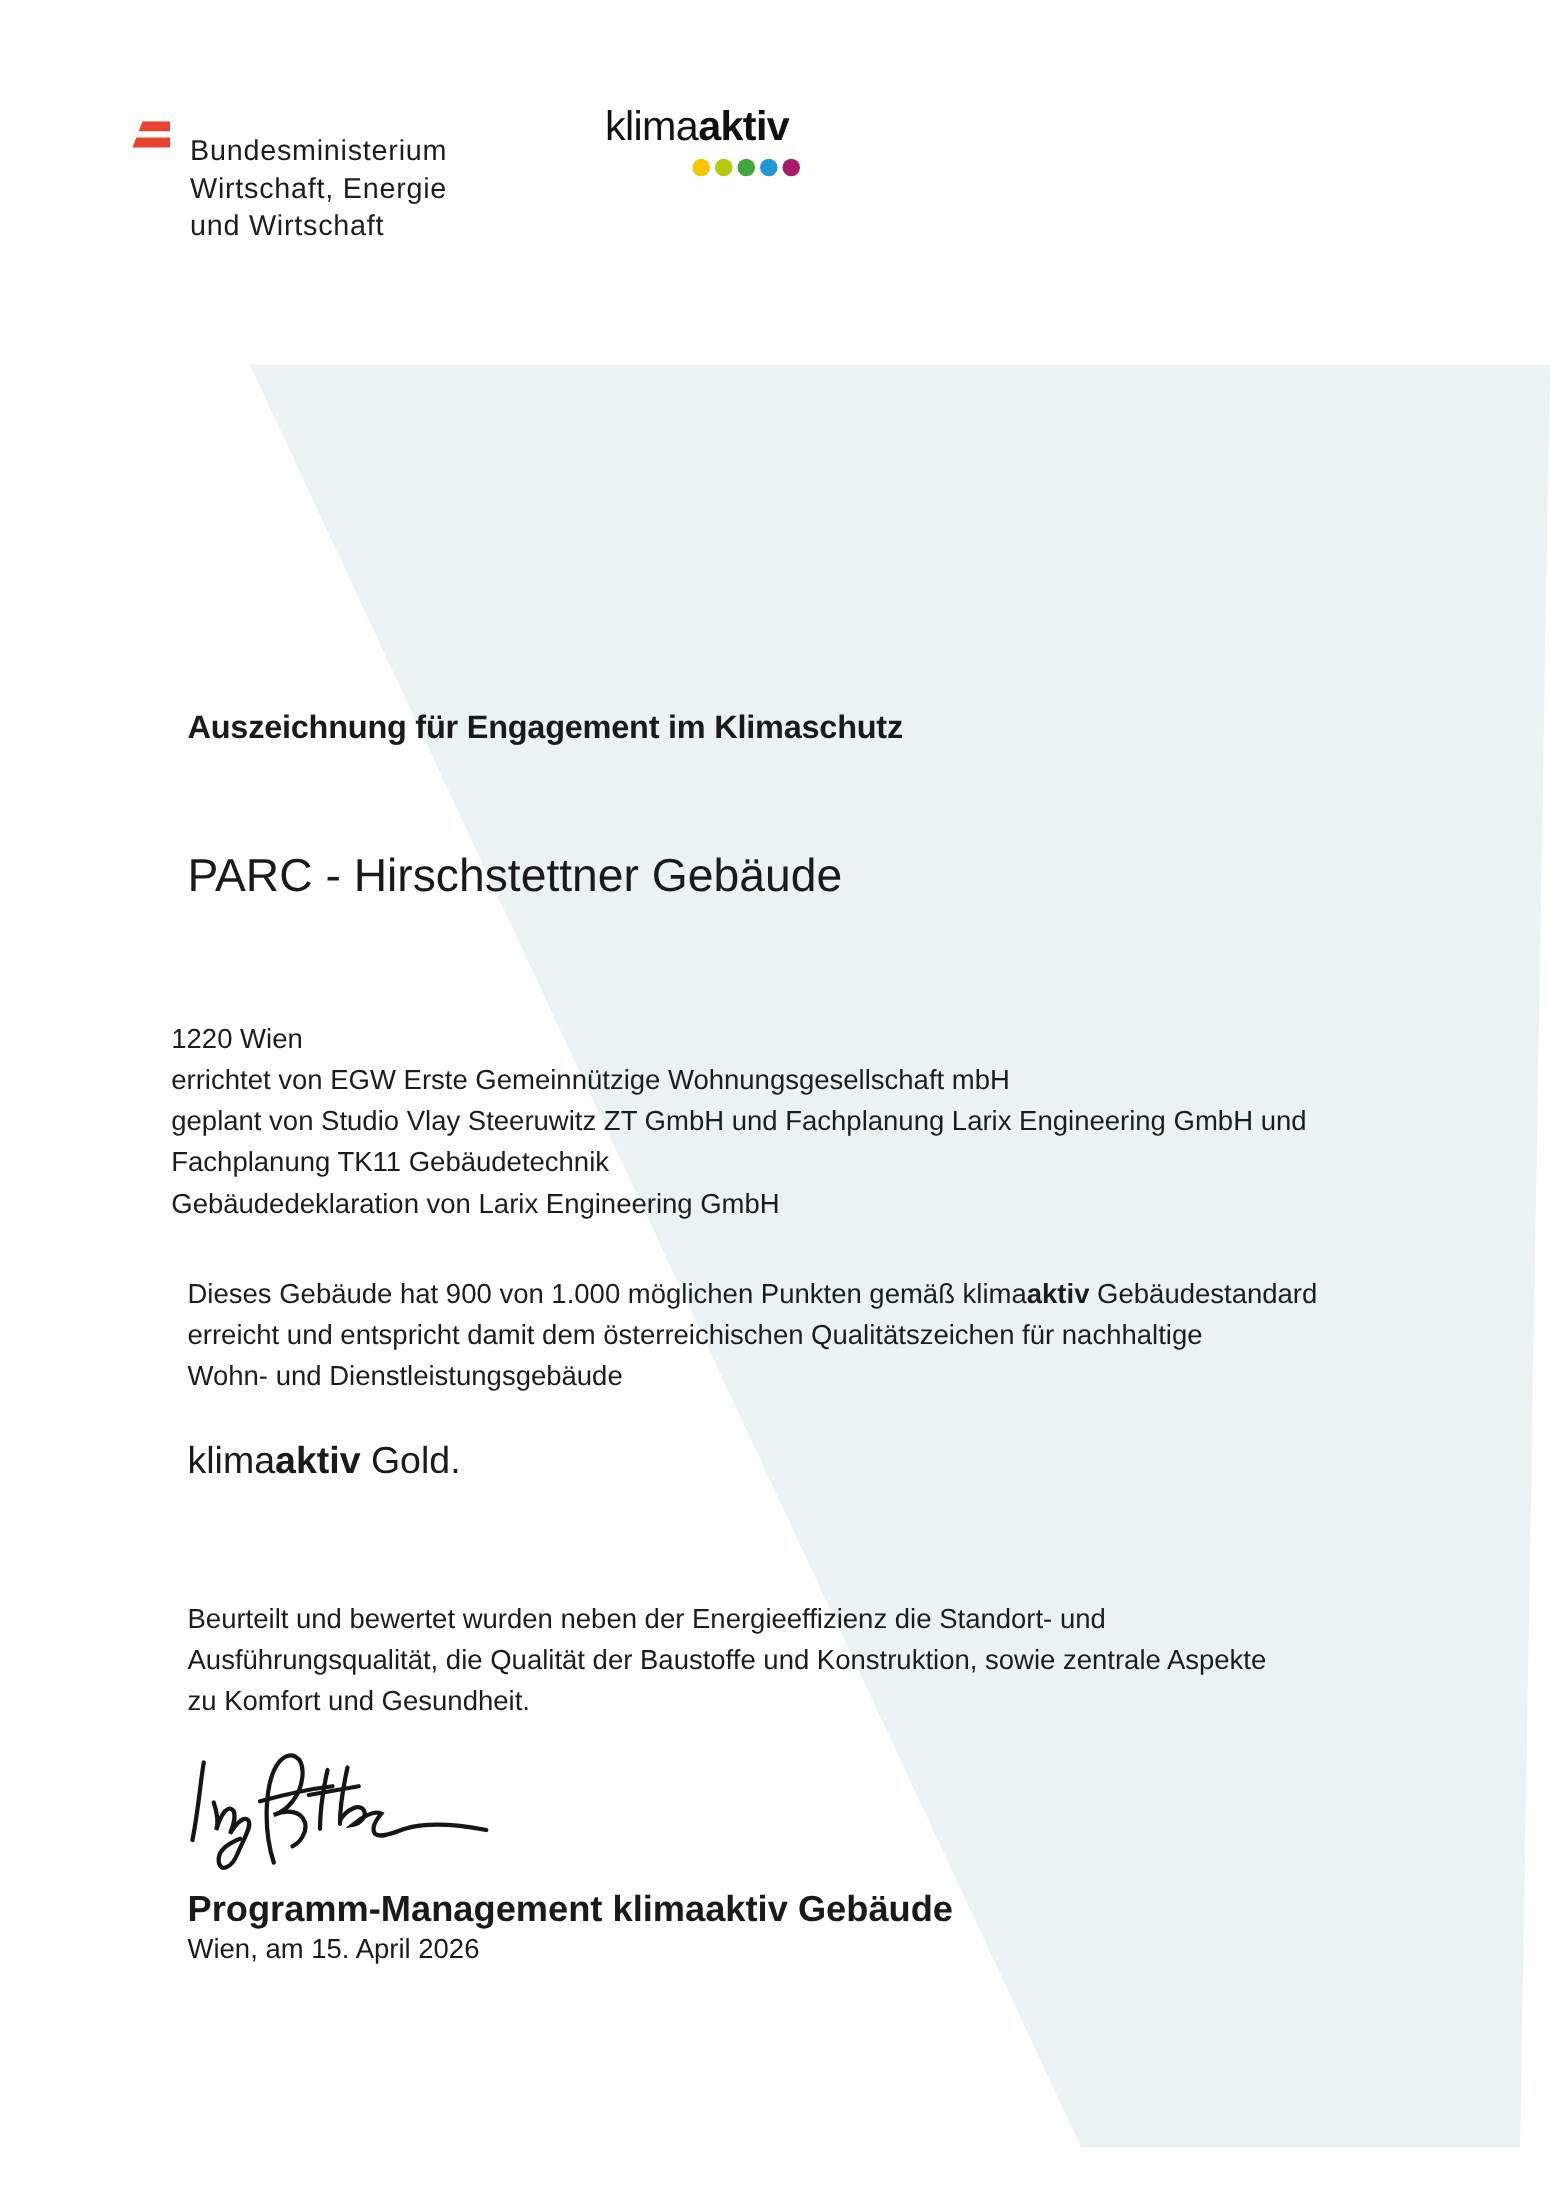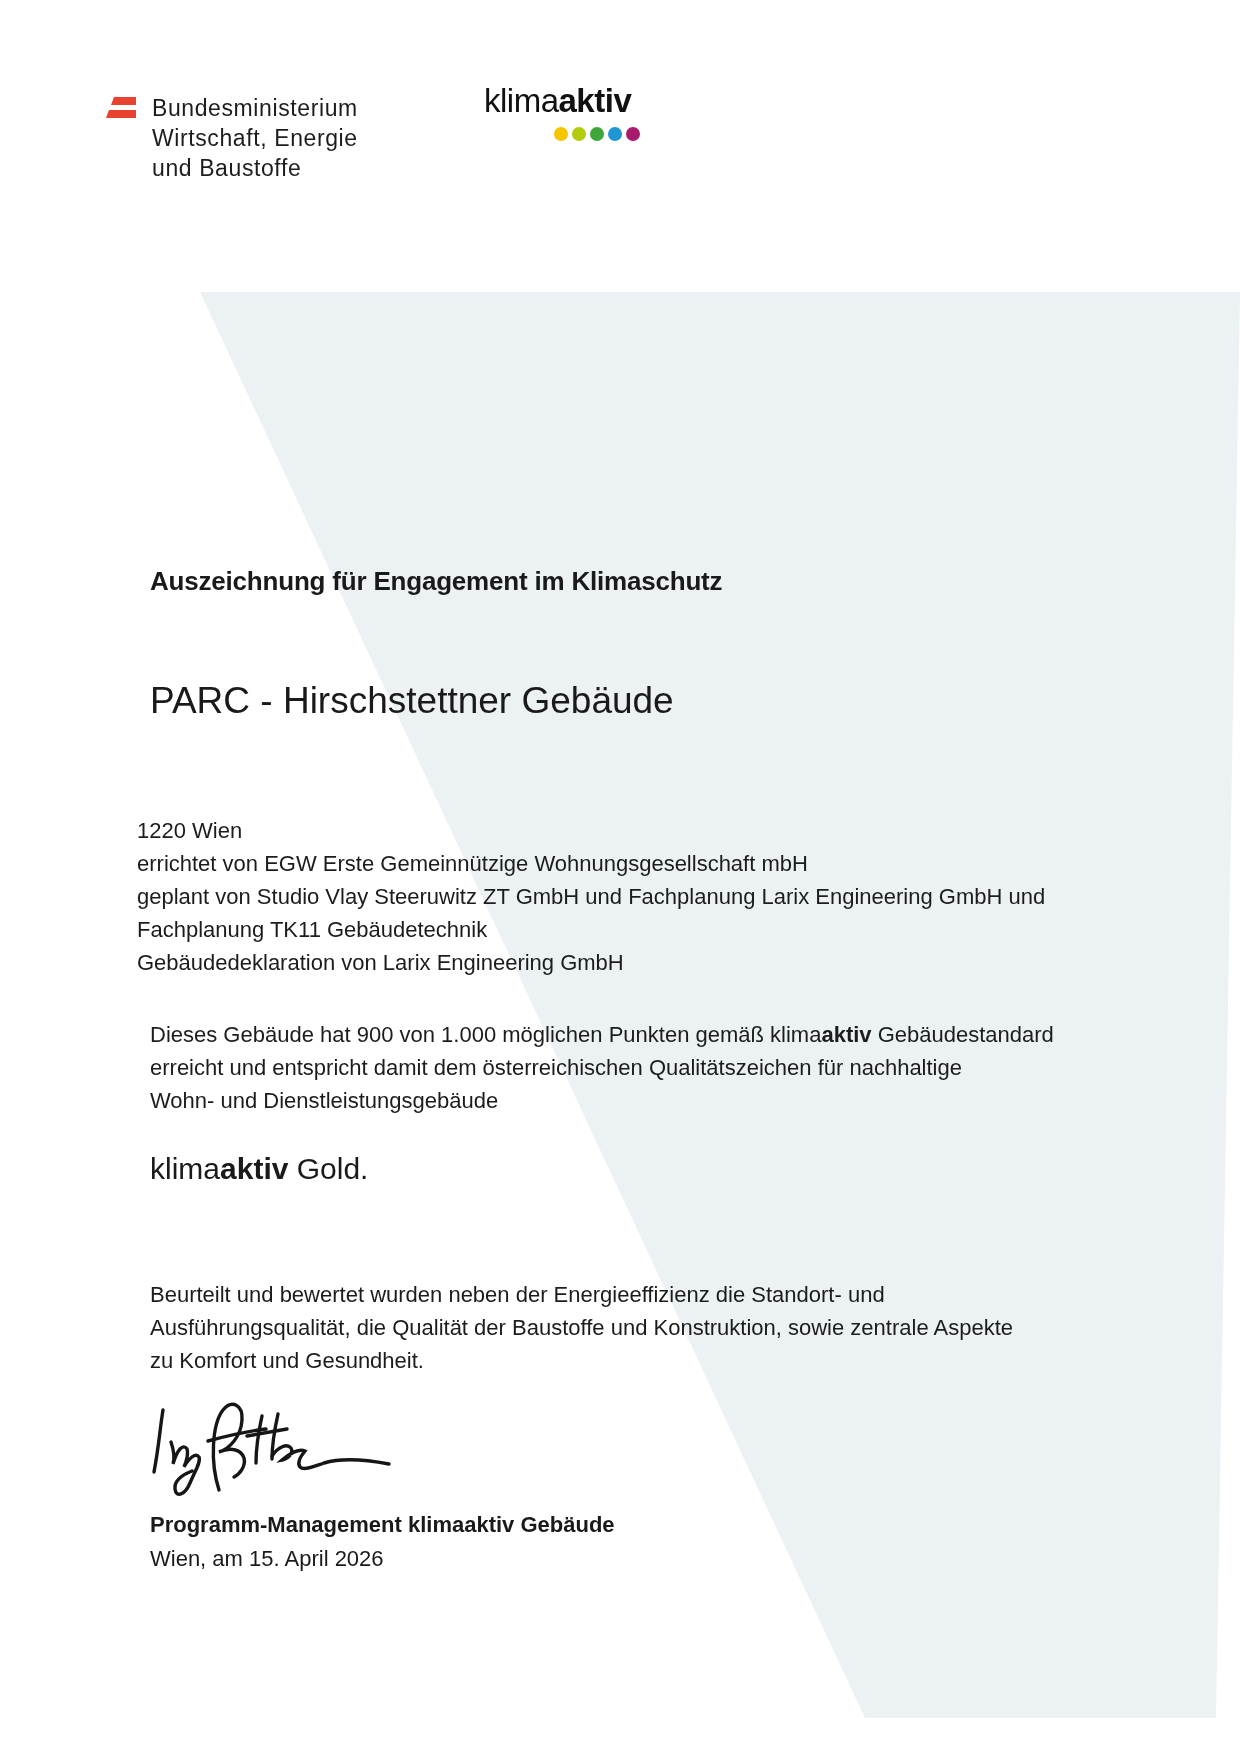--- a/index.html
+++ b/index.html
@@ -10,60 +10,60 @@
     font-family:"Liberation Sans", sans-serif;
     color:#1a1a1a;
     overflow:hidden;
   }
   .bg-svg{position:absolute;left:0;top:0;width:1240px;height:1754px;z-index:0;}
   .layer{position:absolute;z-index:1;}
 
   
   .ministry{left:104px;top:93px;display:flex;align-items:flex-start;}
   .flag-svg{width:32px;height:24px;margin-top:4px;}
-  .ministry-text{margin-left:16px;font-size:23px;line-height:30px;letter-spacing:0.6px;color:#1d1d1b;font-weight:400;}
+  .ministry-text{margin-left:16px;font-size:23px;line-height:30px;letter-spacing:0.6px;color:#1d1d1b;font-weight:400;margin-top:12px;}
   .ka-logo{left:458px;top:84px;width:182px;}
   .ka-wordmark{font-size:33px;letter-spacing:-0.5px;color:#111;line-height:34px;white-space:nowrap;margin-left:26px;}
   .ka-wordmark .bold{font-weight:700;}
   .ka-dots{display:flex;justify-content:flex-end;gap:4px;margin-top:9px;}
   .ka-dot{width:14px;height:14px;border-radius:50%;}
 
   
   .doc-title{left:150px;top:566px;font-size:26px;font-weight:700;letter-spacing:-0.2px;}
   .project-name{left:150px;top:680px;font-size:37px;font-weight:400;}
   .body-text{font-size:22px;line-height:33px;color:#1c1c1c;}
   .details{left:137px;top:814px;width:1000px;}
   .prewrap{white-space:pre-line;}
   .score-par{left:150px;top:1018px;width:1010px;}
   .award-line{left:150px;top:1152px;font-size:30px;font-weight:400;}
   .award-line .bold{font-weight:700;}
   .score-par .bold{font-weight:700;}
   .assessment{left:150px;top:1278px;width:1010px;}
   .signature{left:146px;top:1396px;width:252px;height:112px;}
-  .sig-role{left:150px;top:1512px;font-size:22px;font-weight:700;}
+  .sig-role{left:150px;top:1512px;font-size:29px;font-weight:700;}
   .sig-date{left:150px;top:1546px;font-size:22px;font-weight:400;text-align:right;}
 </style>
 </head>
 <body>
 
 <div class="page">
 
   <svg class="bg-svg" viewBox="0 0 1240 1754" preserveAspectRatio="none" aria-hidden="true">
     <polygon points="200,292 1240,292 1216,1718 865,1718" fill="#ECF1F4"></polygon>
   </svg>
 
   <div class="layer ministry">
     <svg class="flag-svg" viewBox="0 0 32 24" aria-hidden="true">
       <polygon points="10,0 32,0 32,8 7,8" fill="#E8432F"></polygon>
       <polygon points="5,13 32,13 32,21 2,21" fill="#E8432F"></polygon>
     </svg>
     <div class="ministry-text">
       <div>Bundesministerium</div>
       <div>Wirtschaft, Energie</div>
-      <div>und Baustoffe</div>
+      <div>und Wirtschaft</div>
     </div>
   </div>
 
   <div class="layer ka-logo">
     <div class="ka-wordmark"><span>klima</span><span class="bold">aktiv</span></div>
     <div class="ka-dots">
       <span class="ka-dot" style="background: rgb(244, 197, 0);"></span>
       <span class="ka-dot" style="background: rgb(178, 203, 12);"></span>
       <span class="ka-dot" style="background: rgb(63, 166, 60);"></span>
       <span class="ka-dot" style="background: rgb(32, 150, 212);"></span>

